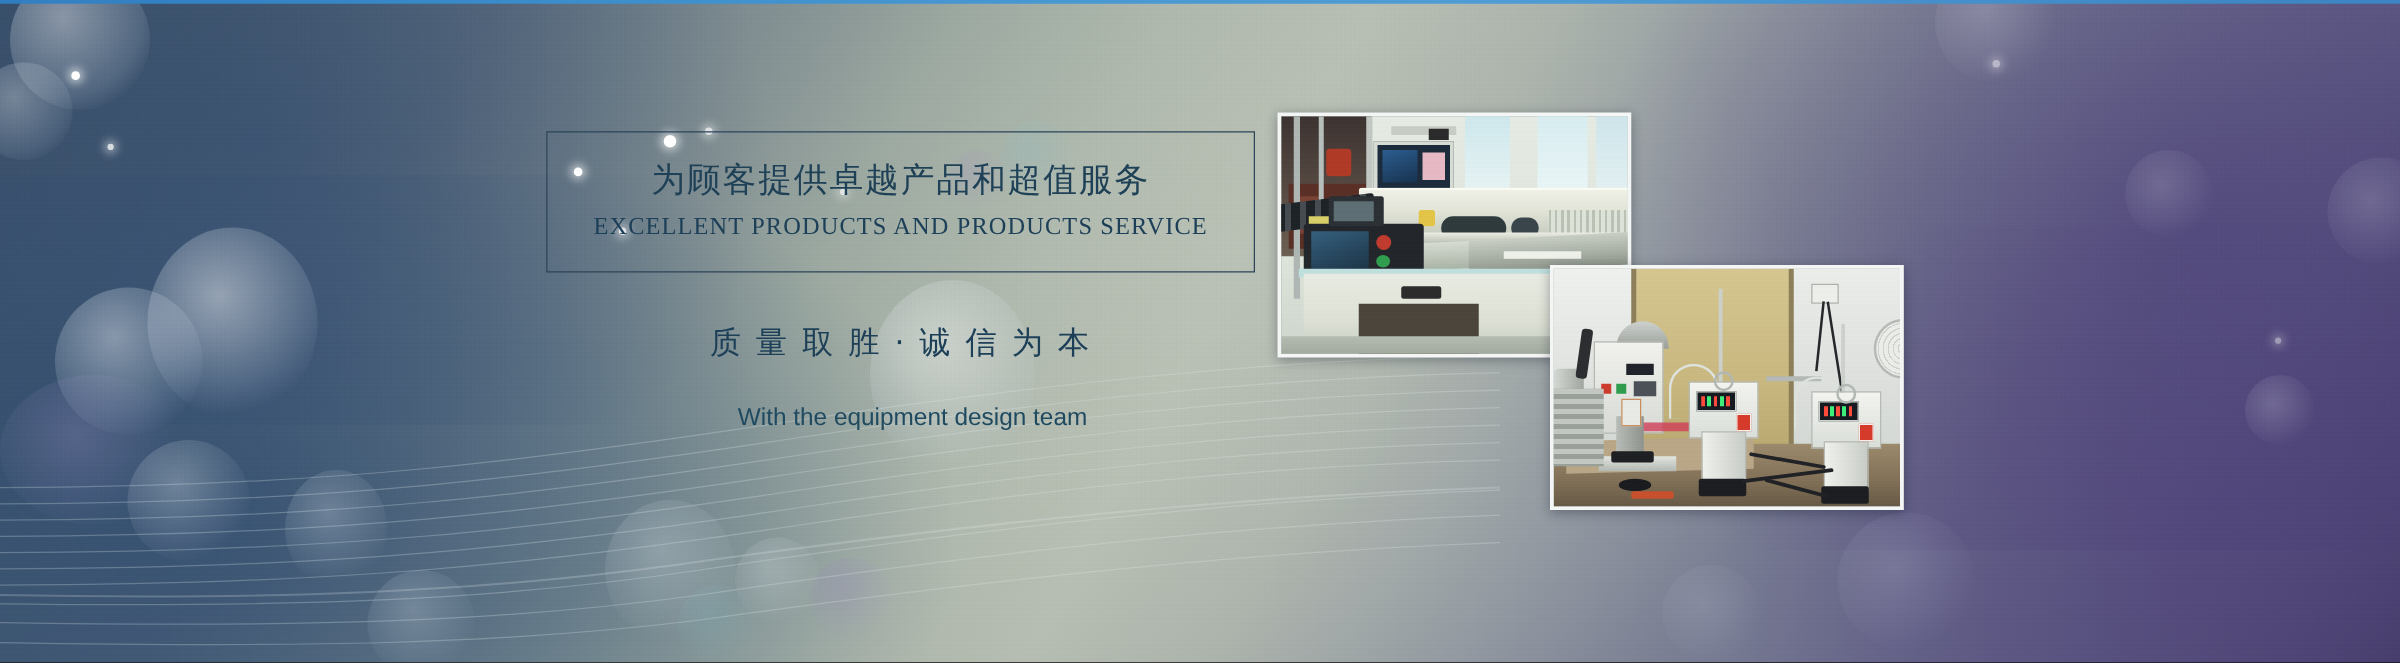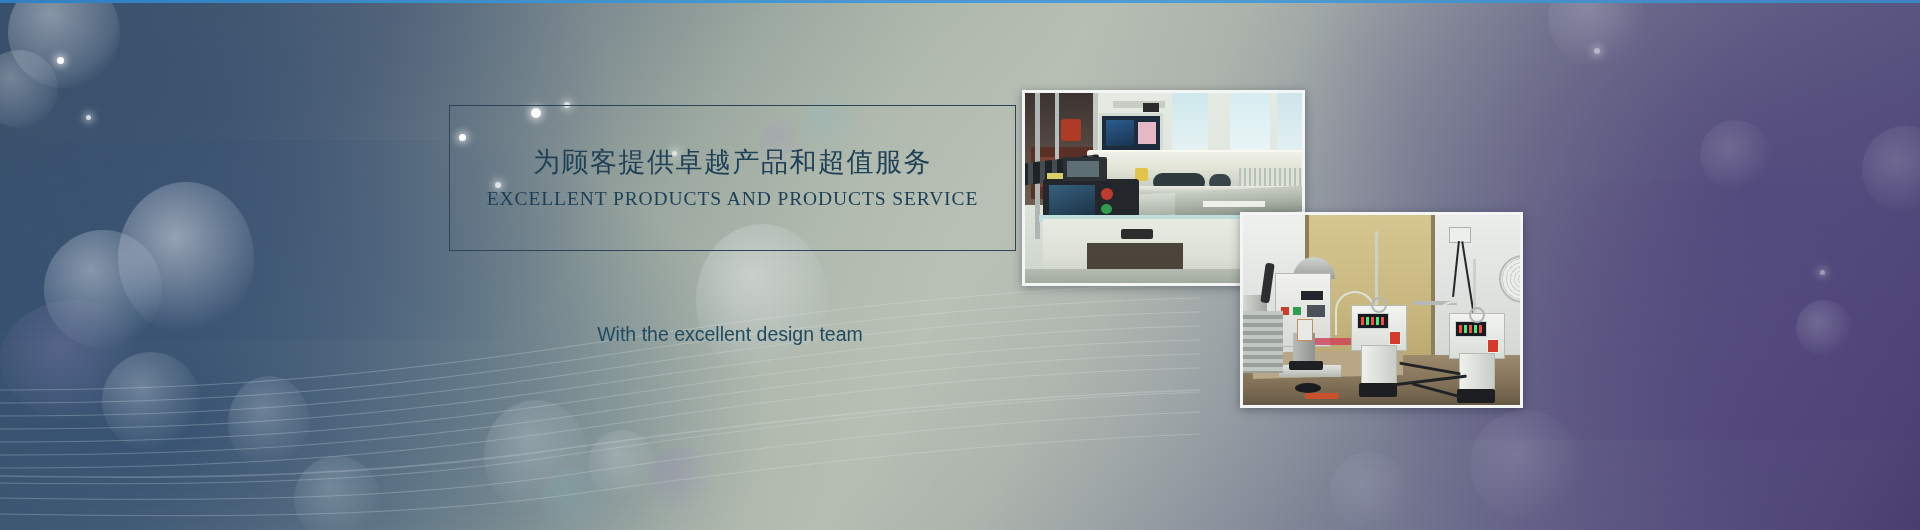--- a/index.html
+++ b/index.html
@@ -73,21 +73,21 @@
     position:absolute;inset:0;pointer-events:none;opacity:.16;
     background-image:
       repeating-linear-gradient(0deg,rgba(255,255,255,.05) 0 1px,rgba(0,0,0,.05) 1px 2px),
       repeating-linear-gradient(90deg,rgba(255,255,255,.04) 0 1px,rgba(0,0,0,.04) 1px 2px);
   }
 
   
   .copy{position:absolute;left:0;top:0;width:1180px;height:530px;}
 
   .framed{
-    position:absolute;left:449px;top:105px;width:567px;height:146px;
+    position:absolute;left:437px;top:105px;width:567px;height:113px;
     border:1px solid #2d4458;
     box-sizing:border-box;
   }
   .framed-inner{
     position:absolute;left:0;right:0;top:0;bottom:0;
     display:flex;flex-direction:column;align-items:center;justify-content:center;
     gap:14px;
   }
   .headline-cn{
     font-family:"DejaVu Sans","Liberation Sans",sans-serif;
@@ -317,23 +317,24 @@
 
   <div class="copy">
 
     <div class="framed">
       <div class="framed-inner">
         <div class="headline-cn">为顾客提供卓越产品和超值服务</div>
         <div class="headline-en">EXCELLENT PRODUCTS AND PRODUCTS SERVICE</div>
       </div>
     </div>
 
+    <div class="slogan-cn">质 量 取 胜 · 诚 信 为 本</div>
 
     <div class="para">
-      <div>With the excellent design team</div>
+      <div>With the equipment design team</div>
     </div>
   </div>
 
   <div class="photo photo-1">
     <div class="scene">
       <div class="p1-wall"></div>
       <div class="p1-winL"></div>
         <div class="p1-winR"></div>
         <div class="p1-winS"></div>
       <div class="p1-dark"></div>

